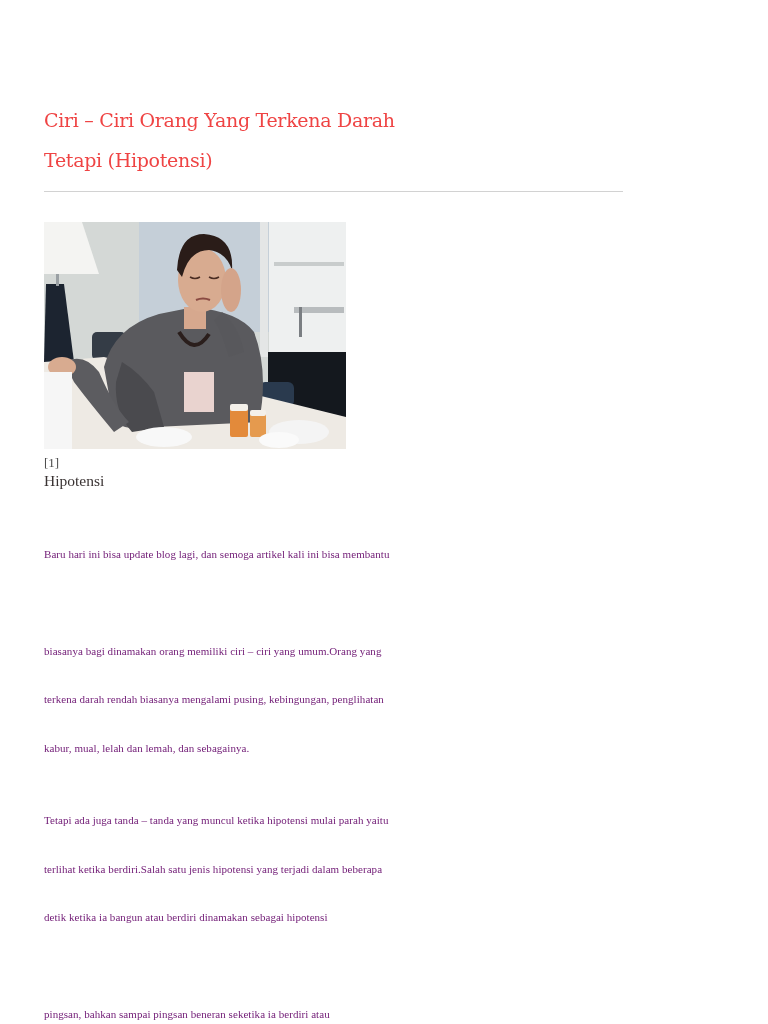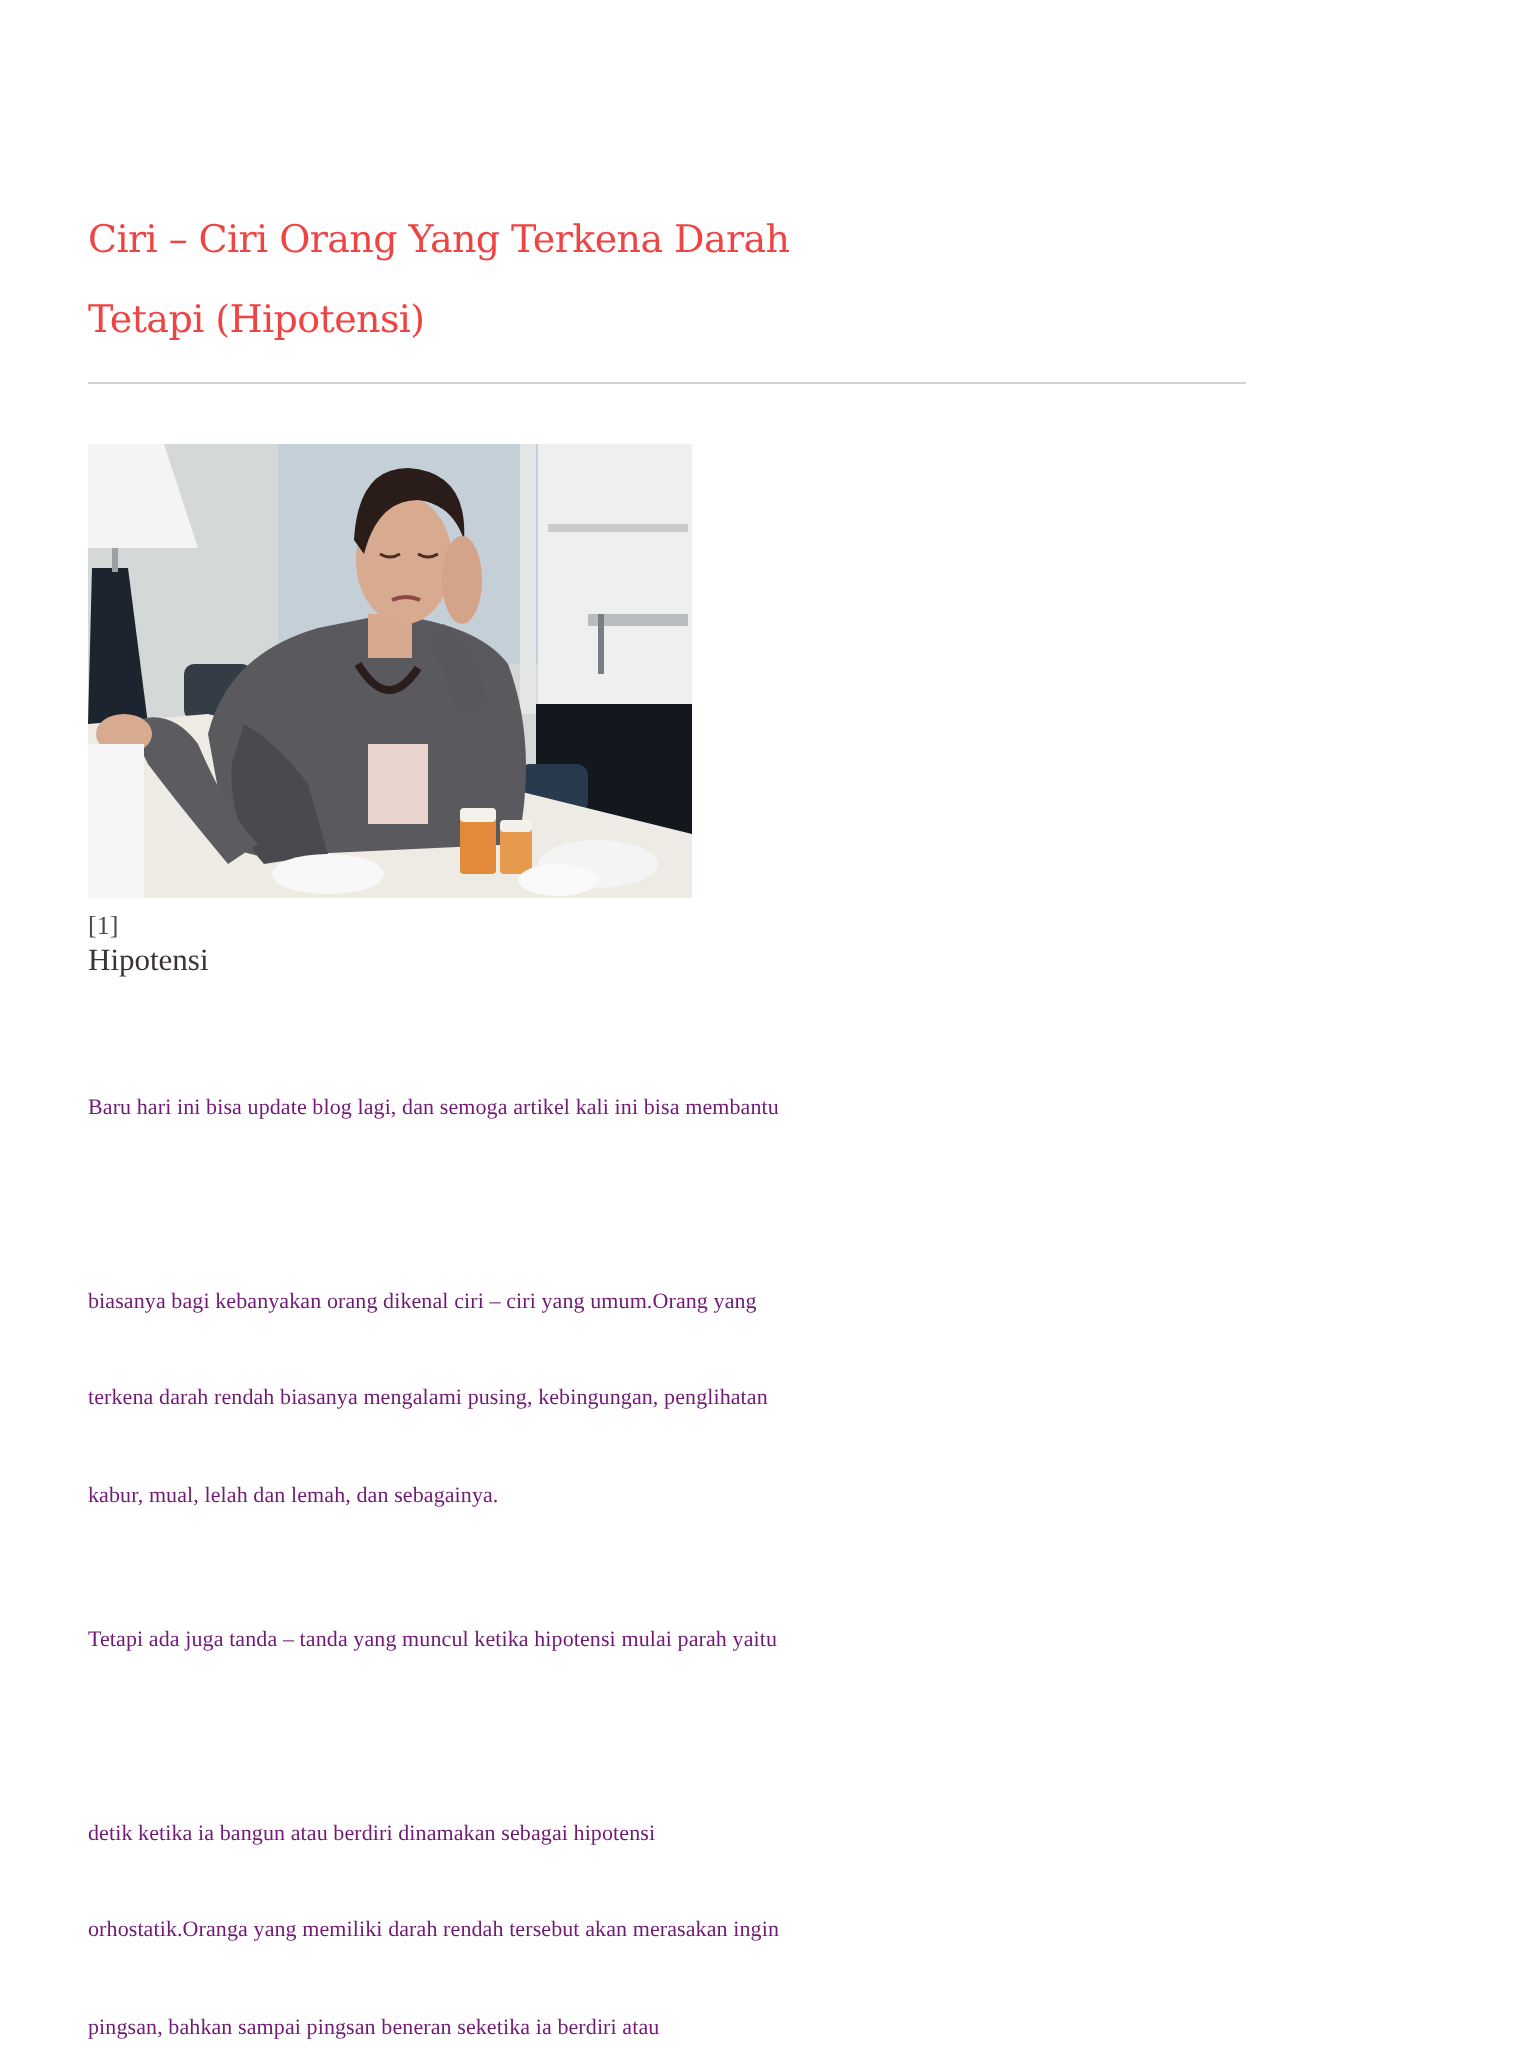--- a/index.html
+++ b/index.html
@@ -143,28 +143,28 @@
       <ellipse cx="235" cy="218" rx="20" ry="8" fill="#fafafa"></ellipse>
     </svg>
   </div>
 
   <div class="fig-ref">[1]</div>
   <div class="caption">Hipotensi</div>
 
   <p class="para p1">
     <span>Baru hari ini bisa update blog lagi, dan semoga artikel kali ini bisa membantu</span><br>
     <br>
-    <span>biasanya bagi kebanyakan orang dikenal ciri – ciri yang umum.Orang yang</span><br>
+    <span>biasanya bagi dinamakan orang memiliki ciri – ciri yang umum.Orang yang</span><br>
     <span>terkena darah rendah biasanya mengalami pusing, kebingungan, penglihatan</span><br>
     <span>kabur, mual, lelah dan lemah, dan sebagainya.</span>
   </p>
 
   <p class="para p2">
     <span>Tetapi ada juga tanda – tanda yang muncul ketika hipotensi mulai parah yaitu</span><br>
+    <span>terlihat ketika berdiri.Salah satu jenis hipotensi yang terjadi dalam beberapa</span><br>
+    <span>detik ketika ia bangun atau berdiri dinamakan sebagai hipotensi</span><br>
     <br>
-    <span>detik ketika ia bangun atau berdiri dinamakan sebagai hipotensi</span><br>
-    <span>orhostatik.Oranga yang memiliki darah rendah tersebut akan merasakan ingin</span><br>
     <span>pingsan, bahkan sampai pingsan beneran seketika ia berdiri atau</span><br>
     <br>
     
   </p>
 
 </div>
 
 </body></html>

